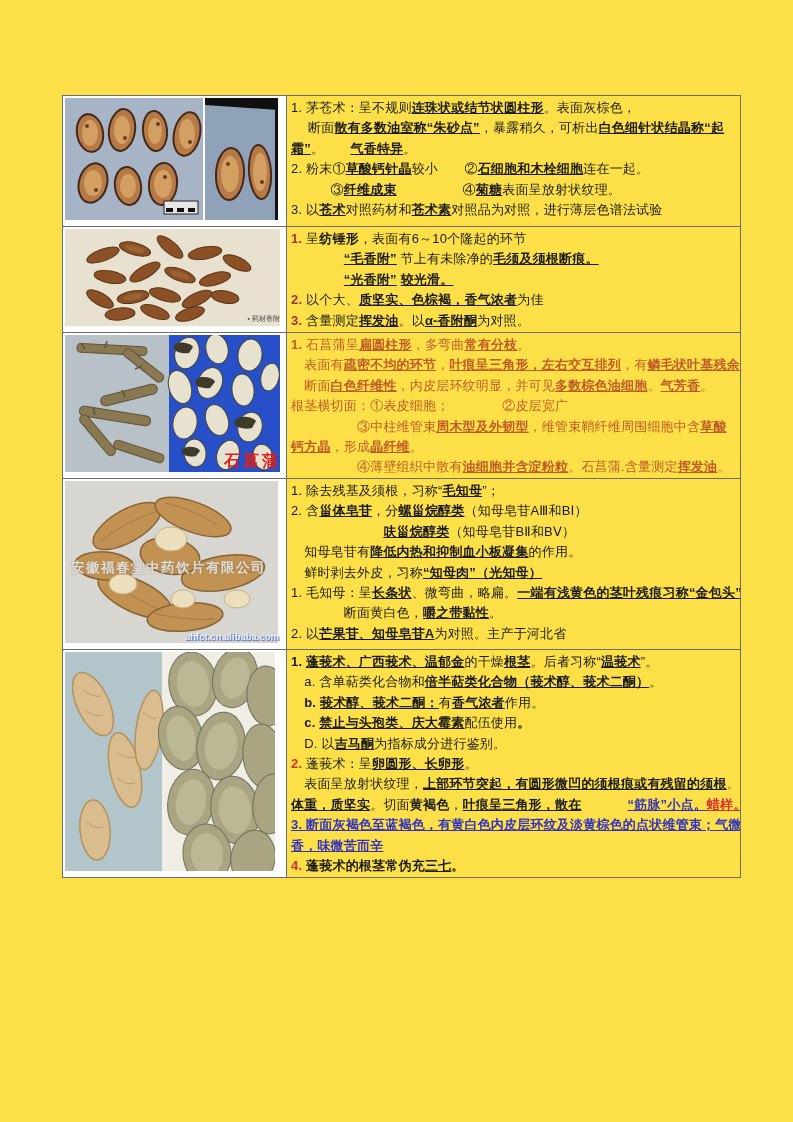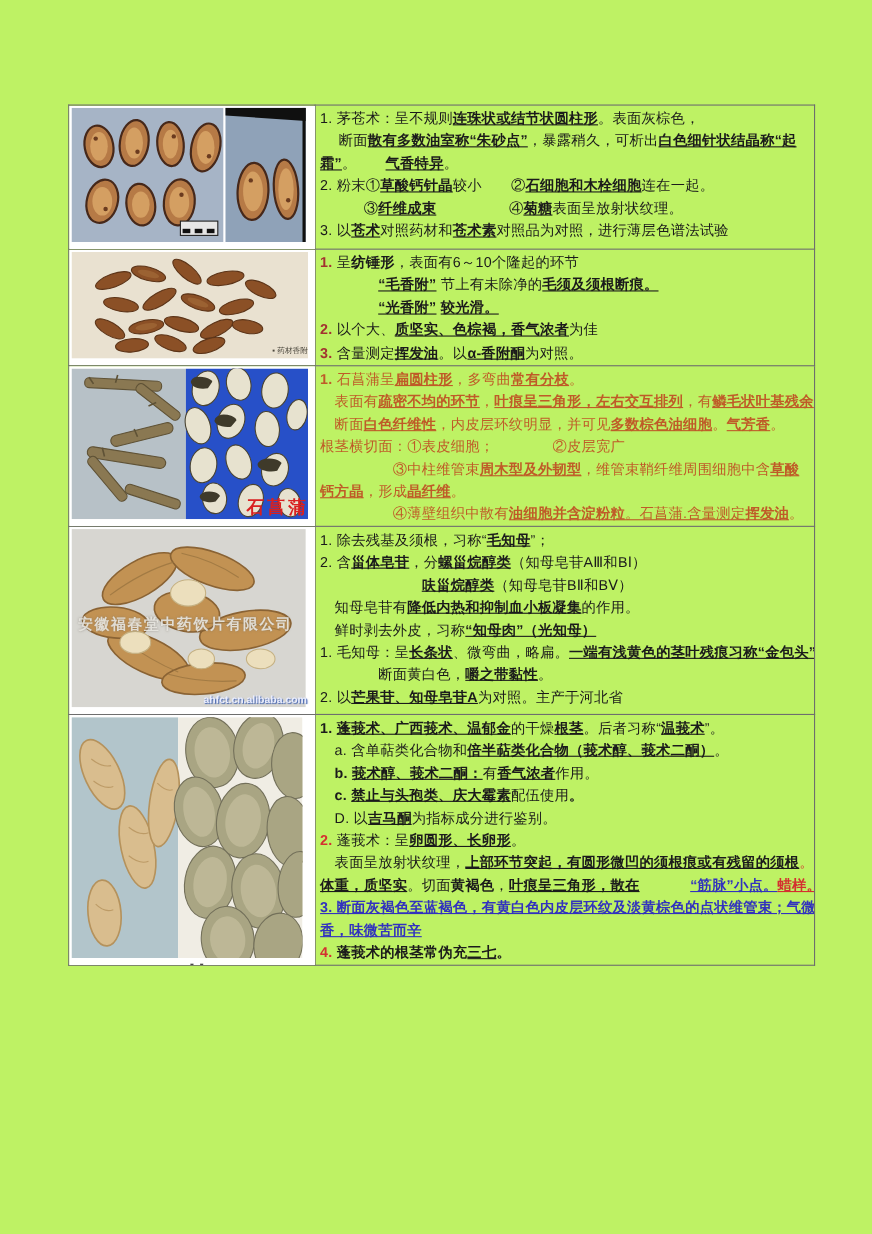--- a/index.html
+++ b/index.html
@@ -1,17 +1,17 @@
 <!DOCTYPE html>
 <html><head>
 <meta charset="utf-8">
 <style>
   html,body{margin:0;padding:0;}
   body{width:793px;height:1122px;background:#ffffff;font-family:"Liberation Sans",sans-serif;}
-  .page{position:relative;width:793px;height:1122px;background:#bef264;overflow:hidden;}
+  .page{position:relative;width:793px;height:1122px;background:#fde047;overflow:hidden;}
   table.doc{position:absolute;left:62px;top:95px;width:669px;border-collapse:collapse;table-layout:fixed;}
   td{border:1px solid #6e6e6e;vertical-align:top;padding:0;overflow:hidden;}
   td.img-cell{width:219px;padding:2px;position:relative;background:#fff;}
   td.text-cell{width:448px;padding:2px 1px 0 4px;}
   .tline{white-space:nowrap;font-size:13px;line-height:20.4px;color:#1b1b1b;letter-spacing:0.2px;}
   .tline span.b{font-weight:bold;}
   .tline span.u{text-decoration:underline;}
   svg.photo{display:block;}
   .overlay{position:absolute;pointer-events:none;}
   .wm{left:8px;top:80px;width:205px;font-size:13.5px;letter-spacing:1.5px;color:rgba(235,233,228,0.88);text-shadow:0 0 2px rgba(110,105,95,0.65);font-weight:bold;}
@@ -167,21 +167,21 @@
         <div class="overlay red-label">石菖蒲</div>
       </td>
       <td class="text-cell">
         <div class="rich">
               <div class="tline"><span class="b" style="color: rgb(191, 91, 40);">1. </span><span style="color: rgb(191, 91, 40);">石菖蒲呈</span><span class="b u" style="color: rgb(191, 91, 40);">扁圆柱形</span><span style="color: rgb(191, 91, 40);">，多弯曲</span><span class="b u" style="color: rgb(191, 91, 40);">常有分枝</span><span style="color: rgb(191, 91, 40);">。</span></div>
               <div class="tline"><span style="color: rgb(191, 91, 40);">　表面有</span><span class="b u" style="color: rgb(191, 91, 40);">疏密不均的环节</span><span style="color: rgb(191, 91, 40);">，</span><span class="b u" style="color: rgb(191, 91, 40);">叶痕呈三角形，左右交互排列</span><span style="color: rgb(191, 91, 40);">，有</span><span class="b u" style="color: rgb(191, 91, 40);">鳞毛状叶基残余</span><span style="color: rgb(191, 91, 40);">。</span></div>
               <div class="tline"><span style="color: rgb(191, 91, 40);">　断面</span><span class="b u" style="color: rgb(191, 91, 40);">白色纤维性</span><span style="color: rgb(191, 91, 40);">，内皮层环纹明显，并可见</span><span class="b u" style="color: rgb(191, 91, 40);">多数棕色油细胞</span><span style="color: rgb(191, 91, 40);">。</span><span class="b u" style="color: rgb(191, 91, 40);">气芳香</span><span style="color: rgb(191, 91, 40);">。</span></div>
               <div class="tline"><span style="color: rgb(191, 91, 40);">根茎横切面：①表皮细胞；　　　　②皮层宽广</span></div>
               <div class="tline"><span style="color: rgb(191, 91, 40);">　　　　　③中柱维管束</span><span class="b u" style="color: rgb(191, 91, 40);">周木型及外韧型</span><span style="color: rgb(191, 91, 40);">，维管束鞘纤维周围细胞中含</span><span class="b u" style="color: rgb(191, 91, 40);">草酸</span></div>
               <div class="tline"><span class="b u" style="color: rgb(191, 91, 40);">钙方晶</span><span style="color: rgb(191, 91, 40);">，形成</span><span class="b u" style="color: rgb(191, 91, 40);">晶纤维</span><span style="color: rgb(191, 91, 40);">。</span></div>
-              <div class="tline"><span style="color: rgb(191, 91, 40);">　　　　　④薄壁组织中散有</span><span class="b u" style="color: rgb(191, 91, 40);">油细胞并含淀粉粒</span><span style="color: rgb(191, 91, 40); text-decoration: underline;">。石菖蒲.含量测定</span><span class="b u" style="color: rgb(191, 91, 40);">挥发油</span><span style="color: rgb(191, 91, 40);">。</span></div>
+              <div class="tline"><span style="color: rgb(191, 91, 40);">　　　　　④薄壁组织中散有</span><span class="b u" style="color: rgb(191, 91, 40);">油细胞并含淀粉粒</span><span style="color: rgb(191, 91, 40);">。石菖蒲.含量测定</span><span class="b u" style="color: rgb(191, 91, 40);">挥发油</span><span style="color: rgb(191, 91, 40);">。</span></div>
             </div>
       </td>
     </tr>
 
     <tr>
       <td class="img-cell" style="height:166px;">
         <svg class="photo" width="213" height="162" viewBox="0 0 213 162">
           <rect x="0" y="0" width="213" height="162" fill="#d7d6d1"></rect>
           <g fill="#c29253" stroke="#8a6334" stroke-width="1.5">
             <ellipse cx="62" cy="45" rx="38" ry="16" transform="rotate(-30 62 45)"></ellipse>

